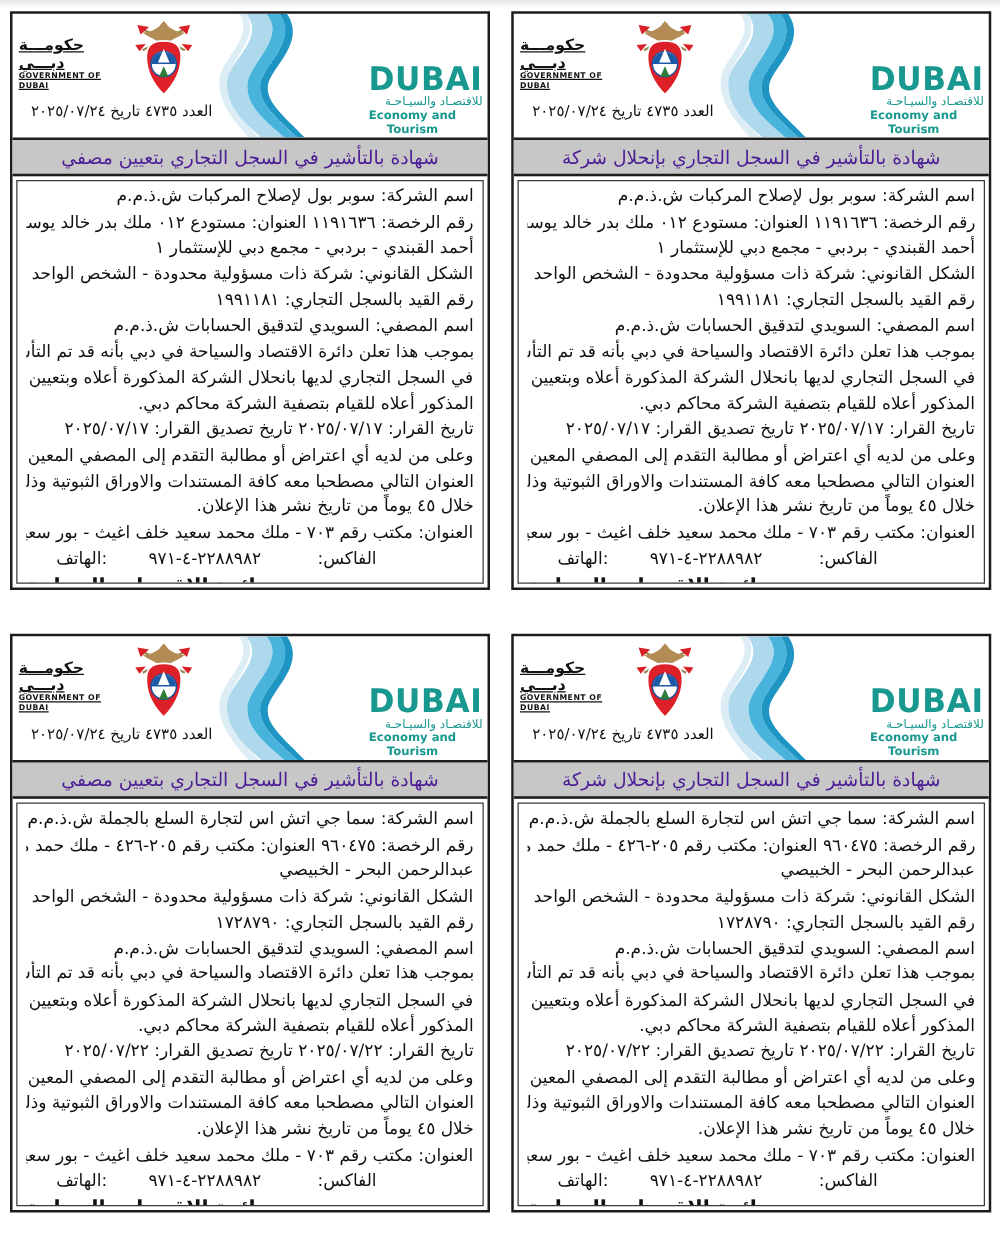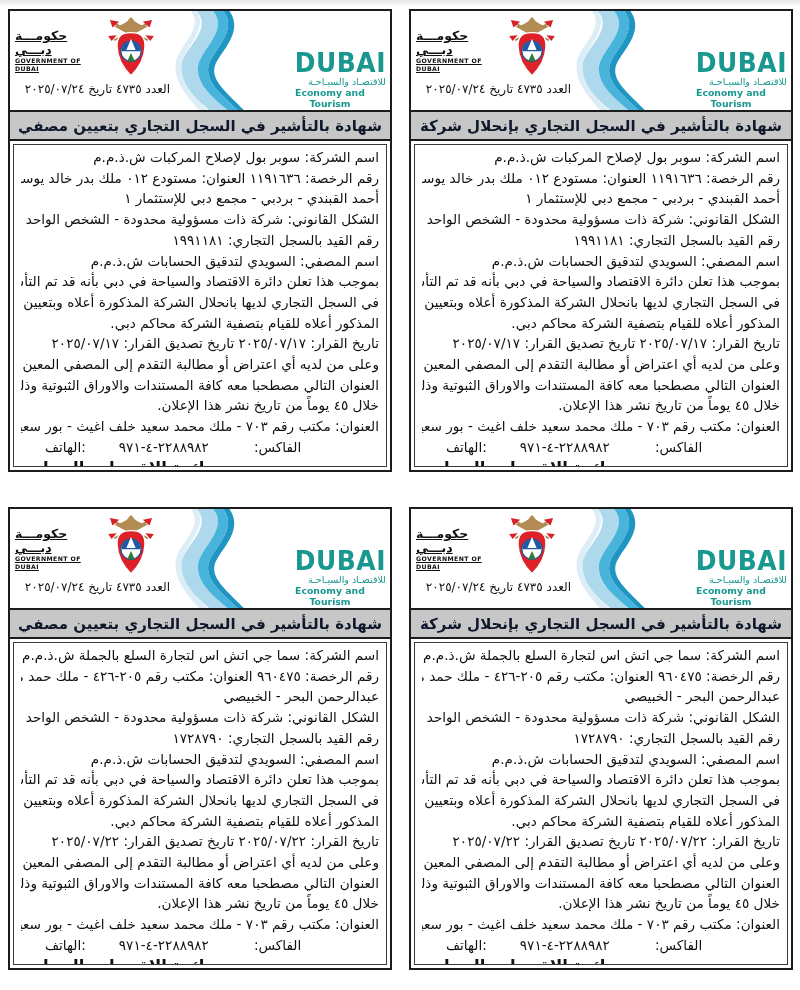--- a/index.html
+++ b/index.html
@@ -24,22 +24,22 @@
   .brand{position:absolute;right:4px;top:4px;width:112px;z-index:2;text-align:right;margin-top:36px;}
   .dword{font-size:25px;font-weight:900;line-height:24px;letter-spacing:0.5px;
          transform:scaleY(1.04);transform-origin:top right;}
   .dar{font-size:9.5px;direction:rtl;line-height:11px;letter-spacing:1.5px;margin-top:1px;}
   .den{font-size:9.3px;font-weight:bold;line-height:11px;text-align:center;}
   .watan{font-size:33px;font-weight:900;direction:rtl;line-height:38px;margin-top:3px;
          color:#ec4899;position:relative;white-space:nowrap;}
   .arrowbg{position:absolute;right:2px;top:-2px;width:104px;height:42px;z-index:-1;}
 
   .titlebar{height:27px;background:#c7c7c7;border-bottom:2px solid #1c1c1c;flex:none;
-            display:flex;align-items:center;justify-content:center;font-weight:700;
-            font-size:15px;direction:rtl;white-space:nowrap;overflow:hidden;color:#0f172a;}
+            display:flex;align-items:center;justify-content:center;font-weight:400;
+            font-size:15px;direction:rtl;white-space:nowrap;overflow:hidden;color:#4c1d95;}
   .nbody{flex:1;margin:3px;border:1px solid #3a3a3a;padding:2px 7px 2px 7px;
          display:flex;flex-direction:column;overflow:hidden;position:relative;}
   .bline{direction:rtl;font-size:13.6px;line-height:20.7px;
          white-space:nowrap;overflow:hidden;flex:none;color:#101010;}
   .phoneline{display:flex;direction:ltr;align-items:baseline;font-size:13.6px;
              line-height:20.7px;padding-left:24px;flex:none;white-space:nowrap;gap:27px;}
   .phoneline .num{margin-left:6px;}
   .phoneline .fax{margin-left:18px;direction:rtl;text-align:center;}
   .sigfooter{margin-top:auto;font-weight:900;font-size:16.5px;direction:rtl;
              text-align:left;line-height:22px;padding-bottom:1px;white-space:nowrap;}

